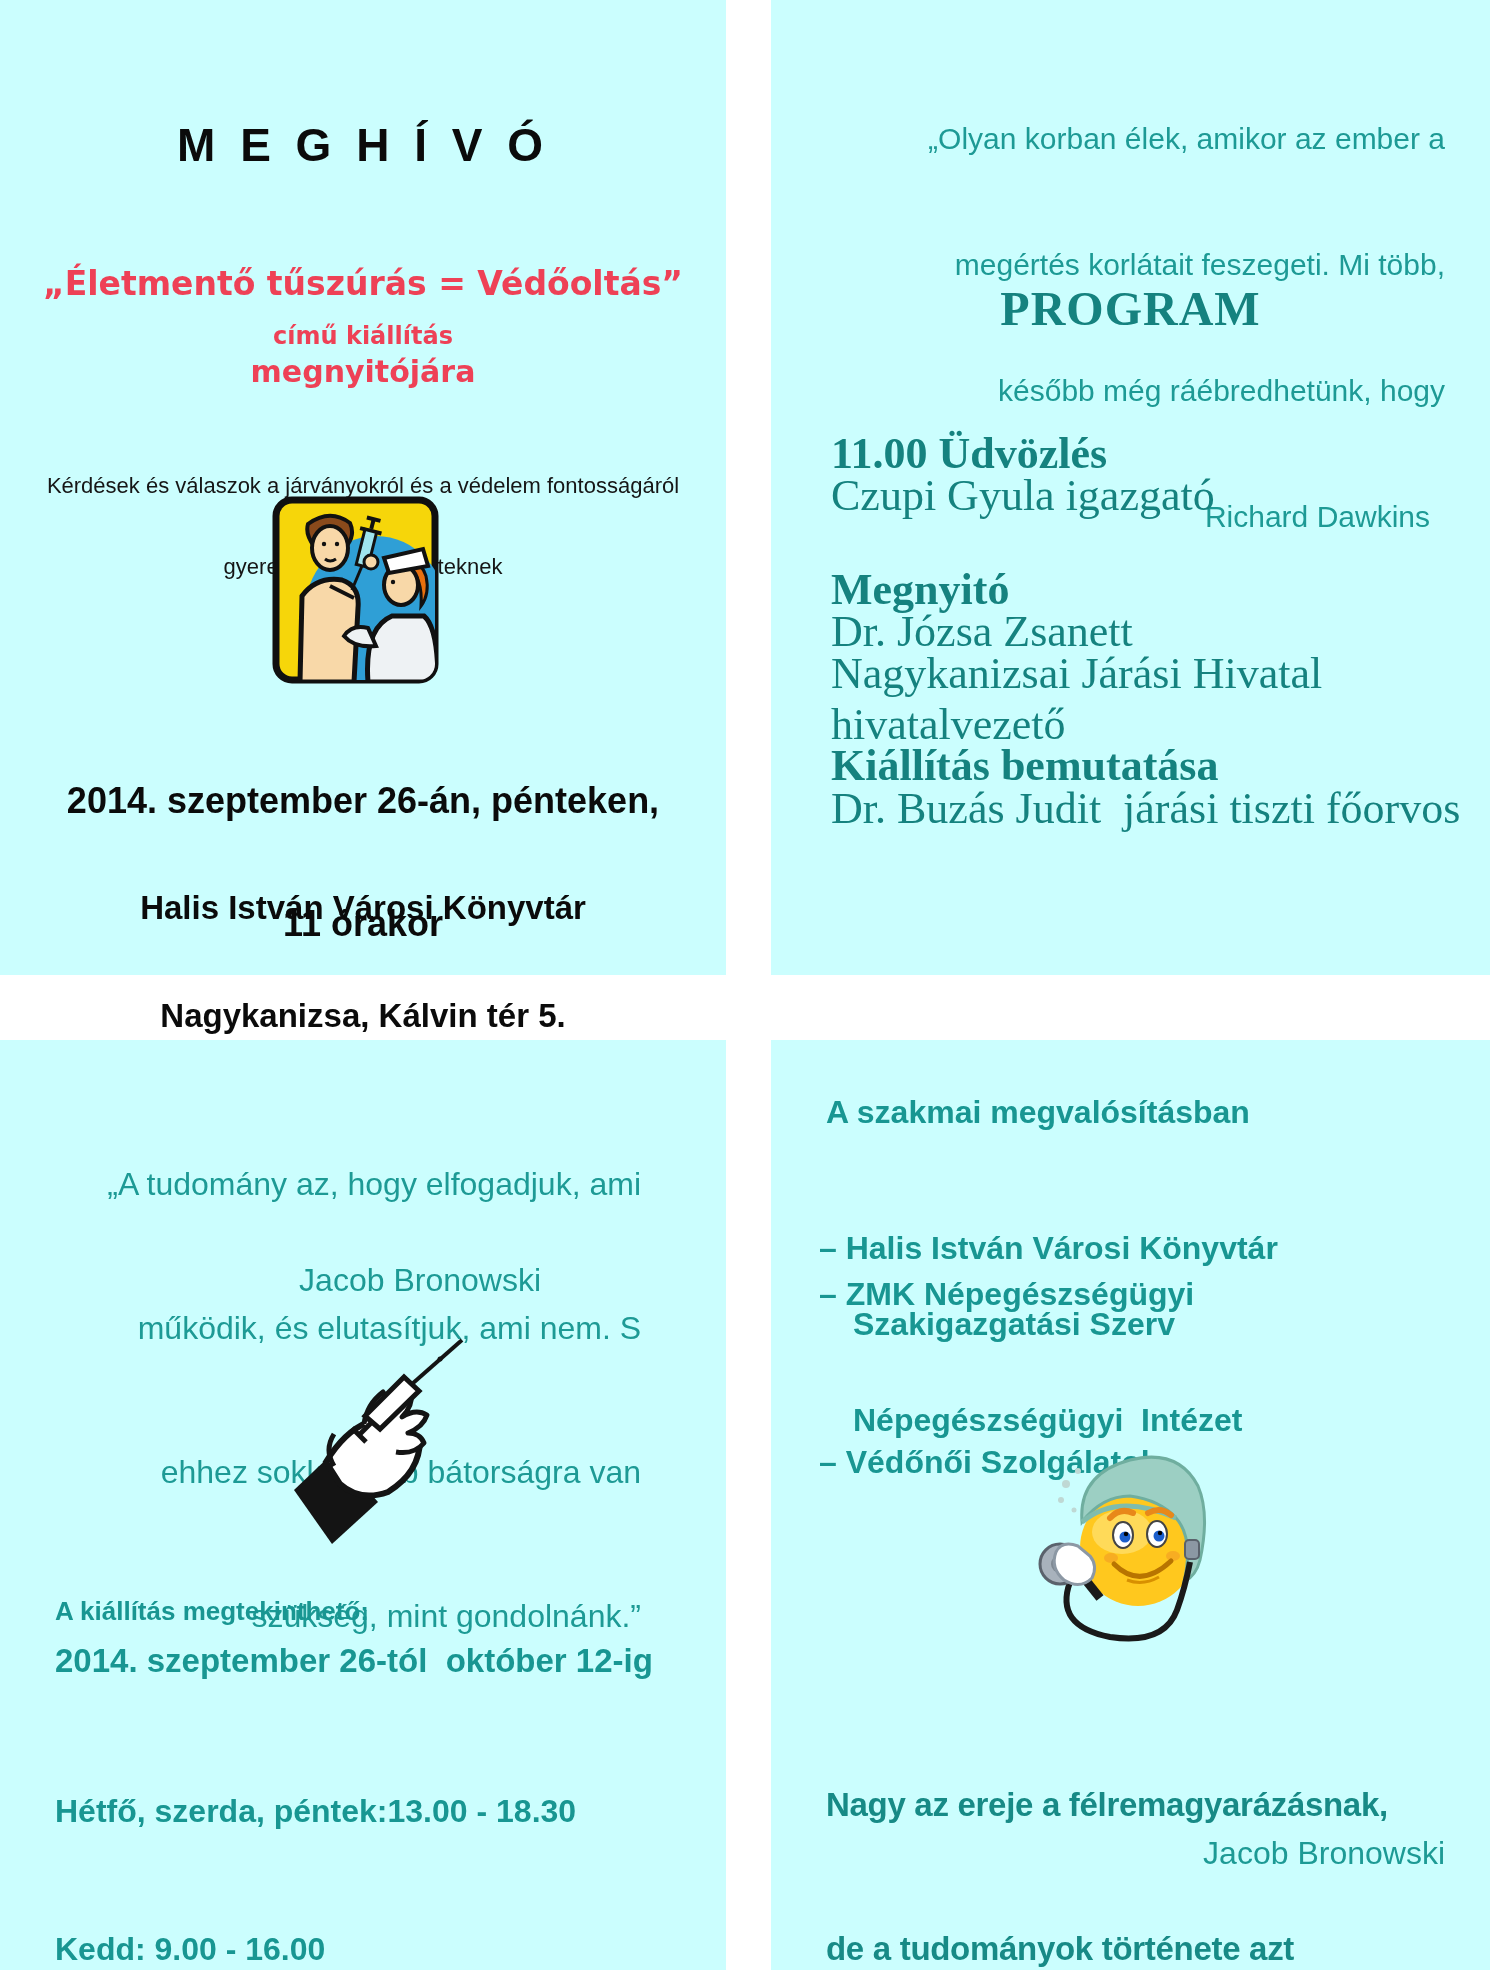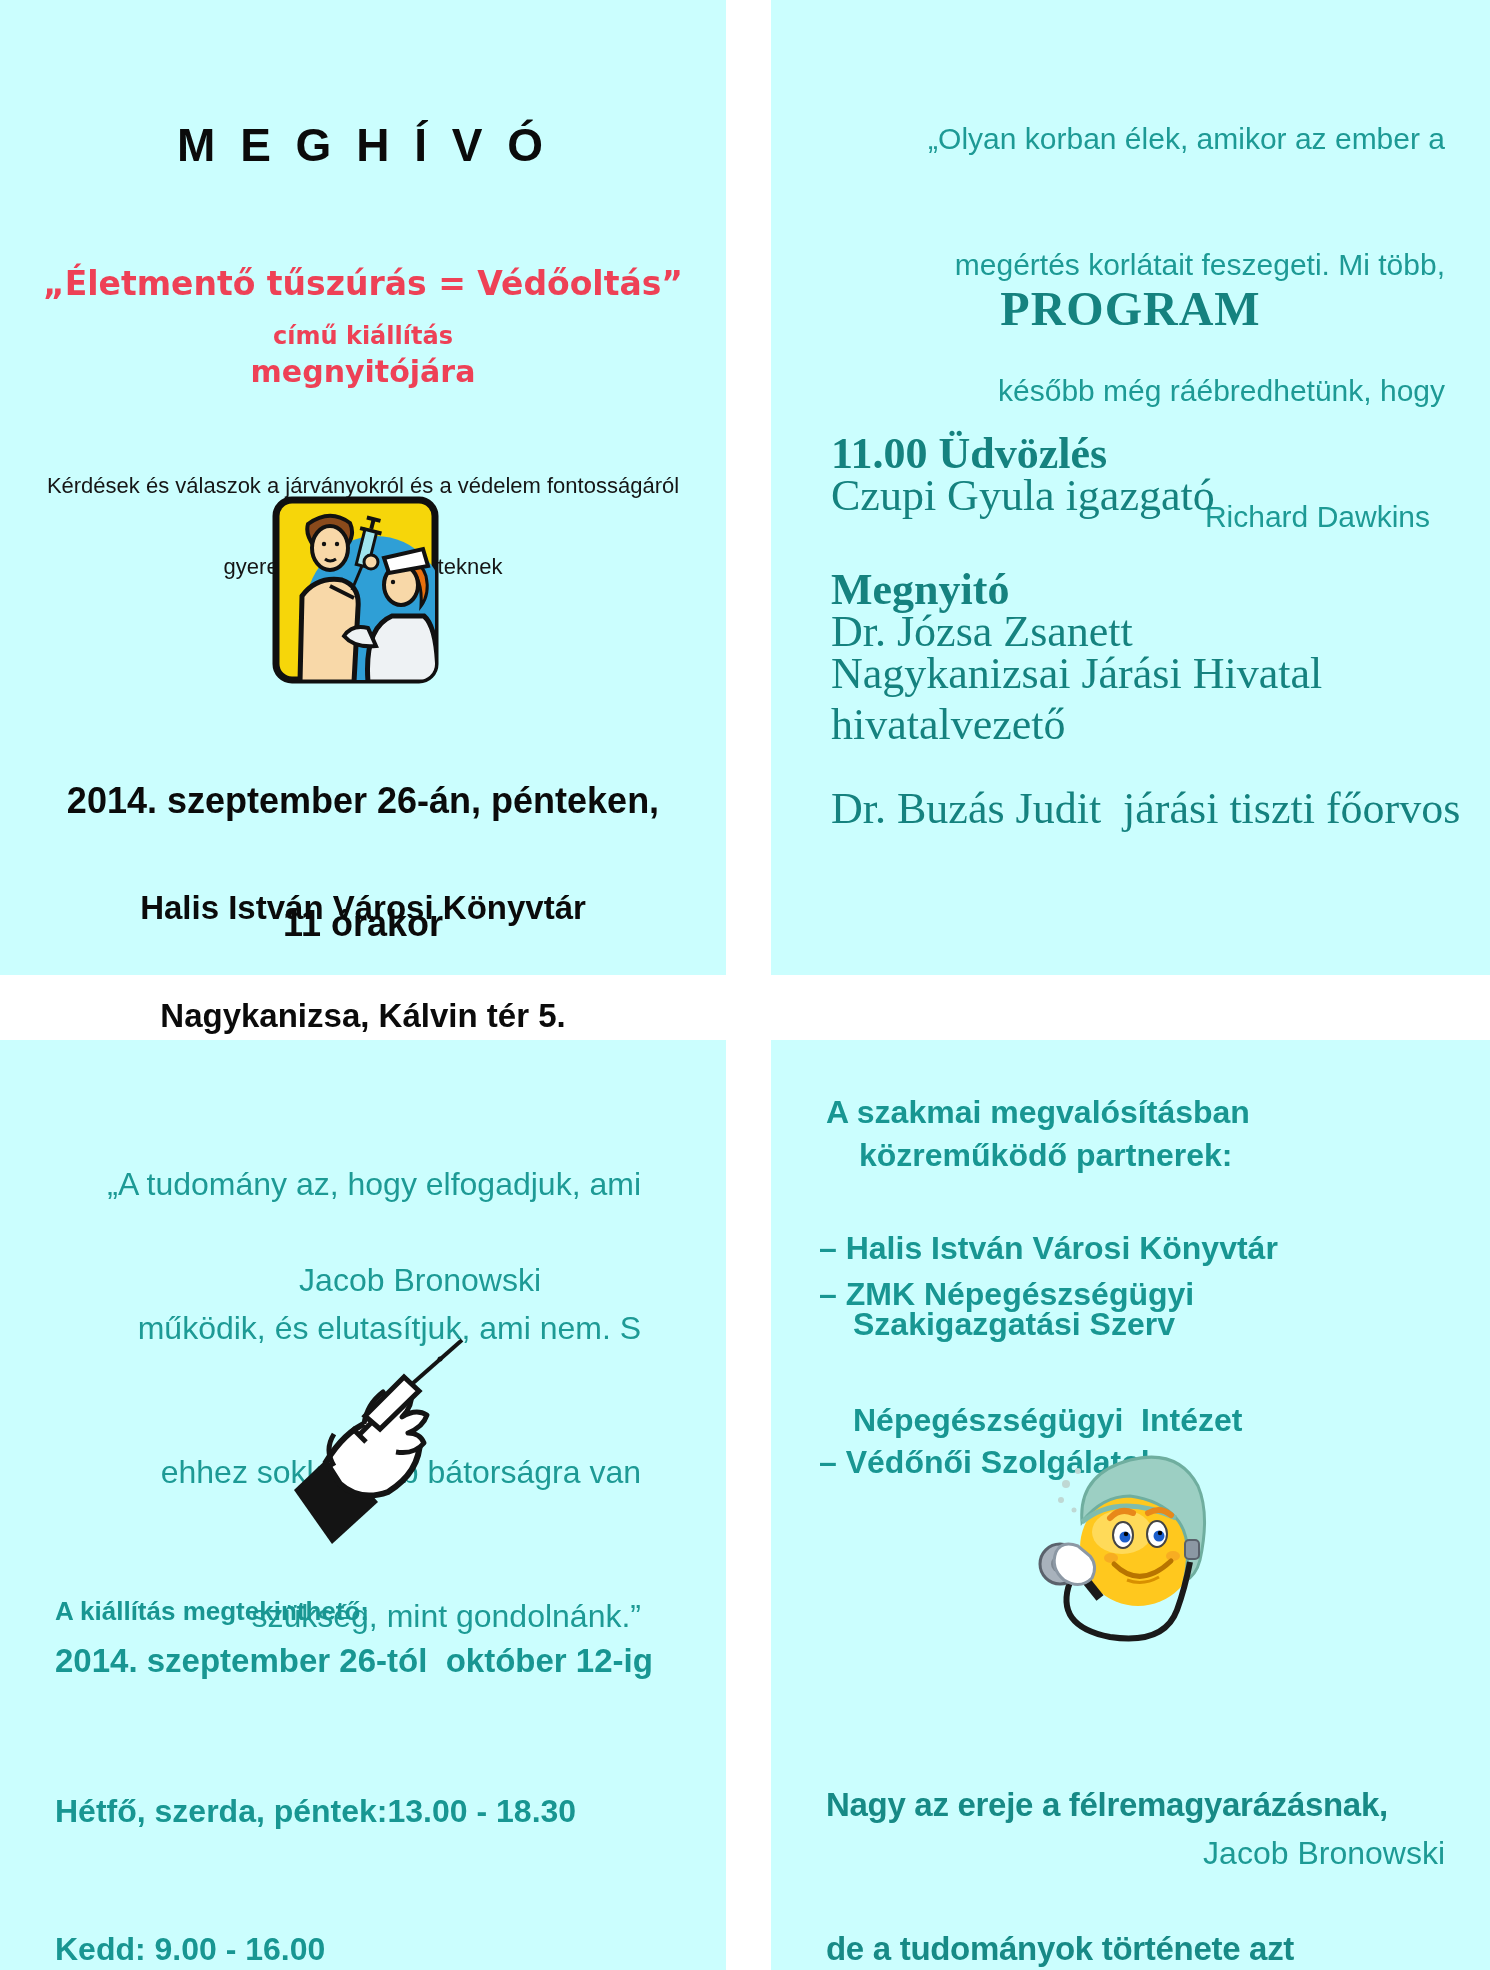--- a/index.html
+++ b/index.html
@@ -132,20 +132,21 @@
     </div>
     <div class="txt center serif-b" id="tr-program-title">PROGRAM</div>
 
     <div class="txt tr-item serif-b" id="tr-p1-h">11.00 Üdvözlés</div>
     <div class="txt tr-item serif" id="tr-p1-l1">Czupi Gyula igazgató</div>
 
     <div class="txt tr-item serif-b" id="tr-p2-h">Megnyitó</div>
     <div class="txt tr-item serif" id="tr-p2-l1">Dr. Józsa Zsanett</div>
     <div class="txt tr-item serif" id="tr-p2-l2">Nagykanizsai Járási Hivatal hivatalvezető</div>
 
+    <div class="txt tr-item serif-b" id="tr-p3-h">Kiállítás bemutatása</div>
     <div class="txt tr-item serif" id="tr-p3-l1">Dr. Buzás Judit  járási tiszti főorvos</div>
   </div>
 
   <div class="panel" id="panel-bl">
     <div class="txt teal" id="bl-quote">
       <div>„A tudomány az, hogy elfogadjuk, ami</div>
       <div>működik, és elutasítjuk, ami nem. S</div>
       <div>ehhez sokkal több bátorságra van</div>
       <div>szükség, mint gondolnánk.”</div>
     </div>
@@ -168,21 +169,20 @@
     <div class="txt teal-b" id="bl-hours">
       <div>Hétfő, szerda, péntek:13.00 - 18.30</div>
       <div>Kedd: 9.00 - 16.00</div>
       
       
     </div>
   </div>
 
   <div class="panel" id="panel-br">
     <div class="txt teal-b br-head" id="br-head1">A szakmai megvalósításban</div>
-    <div class="txt teal-b br-head" id="br-head2">közreműködő partnerek:</div>
 
     <div class="txt teal-b br-partner" id="br-p0">– Halis István Városi Könyvtár</div>
     <div class="txt teal-b br-partner" id="br-p1a">– ZMK Népegészségügyi</div>
     <div class="txt teal-b br-partner" id="br-p1b">Szakigazgatási Szerv</div>
     <div class="txt teal-b br-partner" id="br-p2b">Népegészségügyi  Intézet</div>
     <div class="txt teal-b br-partner" id="br-p3">– Védőnői Szolgálatok</div>
 
     <svg id="br-smiley" viewBox="0 0 210 220" xmlns="http://www.w3.org/2000/svg">
       <circle cx="40" cy="54" r="4" fill="#BFD8D4"></circle>
       <circle cx="52" cy="41" r="3" fill="#BFD8D4"></circle>

